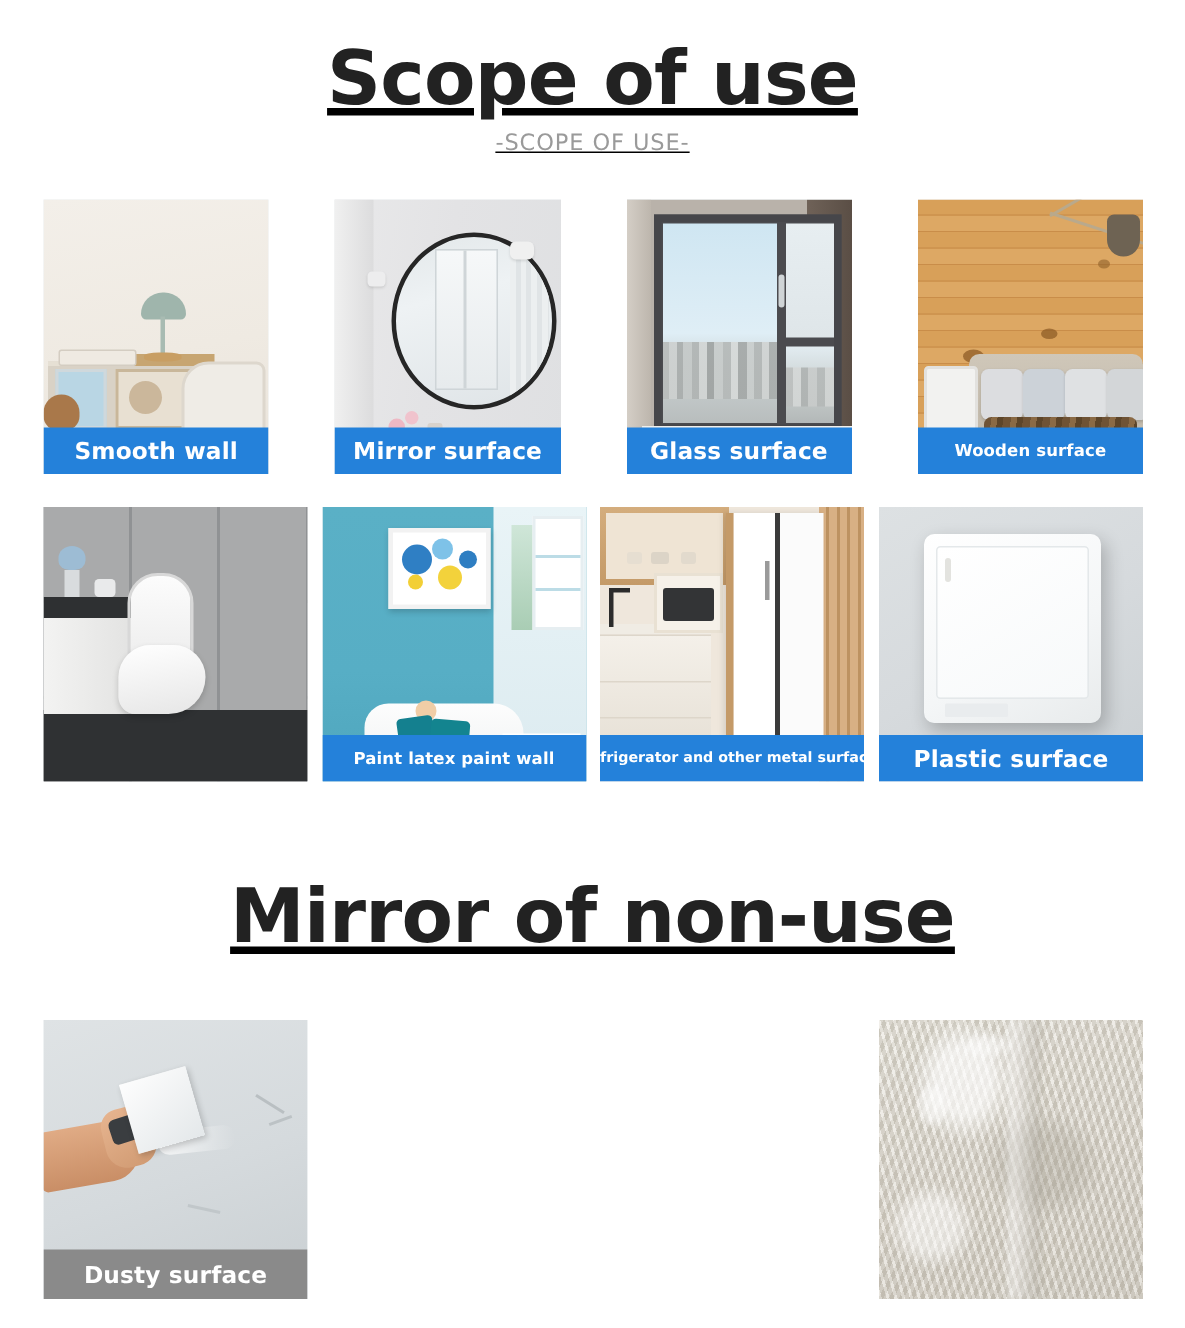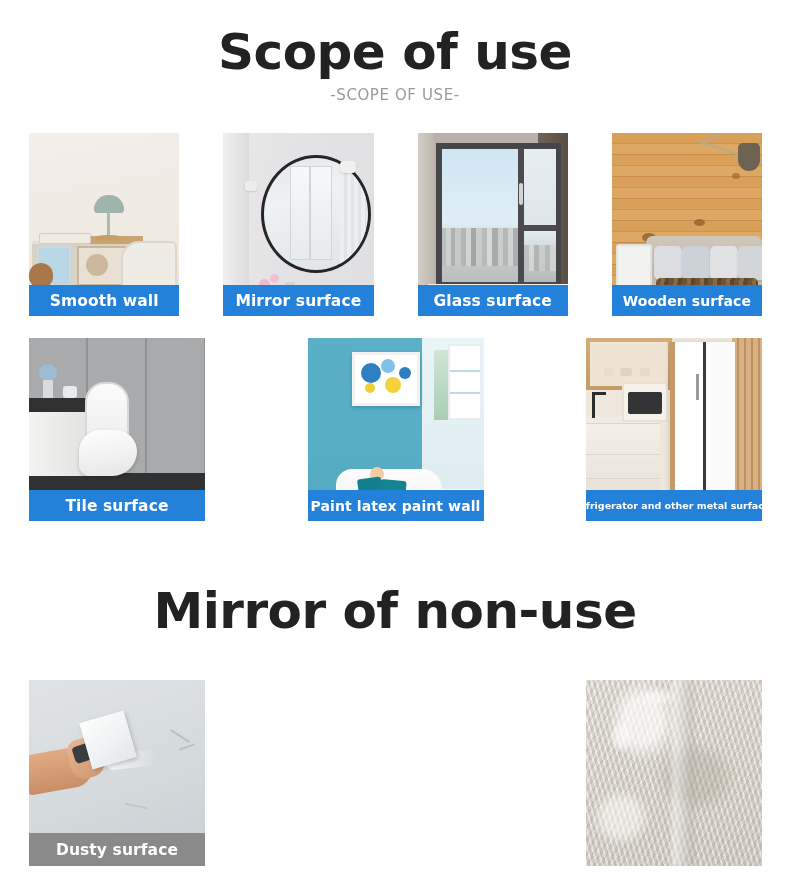--- a/index.html
+++ b/index.html
@@ -12,20 +12,21 @@
     height: 885px;
     position: relative;
     font-family: "DejaVu Sans", "Liberation Sans", sans-serif;
     overflow: hidden;
   }
 
   
   .section-head {
     width: 100%;
     text-align: center;
+    text-decoration: underline;
   }
   .section-title {
     font-size: 50px;
     font-weight: bold;
     color: #222222;
     letter-spacing: -0.5px;
     line-height: 1.06;
     margin: 0;
   }
   .section-subtitle {
@@ -80,21 +81,21 @@
     font-size: 15.5px;
     letter-spacing: 0.1px;
     box-sizing: border-box;
     padding: 0 4px;
     white-space: nowrap;
   }
   #row-3 .card-label {
     background: #8a8a8a;
     height: 33px;
   }
-  .card-label.small  { font-size: 14px; }
+  .card-label.small  { font-size: 11px; }
   .card-label.tiny   { font-size: 9.5px; letter-spacing: 0; }
 
   
 
   
   .ph-smooth { background: linear-gradient(170deg,#f3efe9 0%,#efeae2 55%,#e9e3da 100%); }
   .ph-smooth .lamp-shade {
     position:absolute; left:65px; top:62px; width:30px; height:18px;
     background:#9fb5ac; border-radius:16px 16px 4px 4px;
   }
@@ -598,21 +599,20 @@
   <div class="card">
     <div class="card-photo ph-tile">
       <div class="plant"></div>
         <div class="plant-pot"></div>
       <div class="counter"></div>
         <div class="cabinet"></div>
         <div class="soap"></div>
       <div class="toilet-tank"></div>
         <div class="toilet-bowl"></div>
     </div>
-    <div class="card-label">Tile surface</div>
   </div>
 
   <div class="card">
     <div class="card-photo ph-paint">
       <div class="window-wall"></div>
         <div class="win-green"></div>
         <div class="shelf-unit"></div>
       <div class="art">
           <i class="b1"></i>
           <i class="b2"></i>
@@ -640,20 +640,30 @@
         <div class="drawers"></div>
       <div class="faucet"></div>
         <div class="oven"></div>
       <div class="slats"></div>
         <div class="fridge"></div>
         <div class="fridge-handle"></div>
     </div>
     <div class="card-label tiny">Refrigerator and other metal surfaces</div>
   </div>
 
+  <div class="card">
+    <div class="card-photo ph-plastic">
+      <div class="switch-plate">
+        <div class="switch-key"></div>
+        <div class="indicator"></div>
+        <div class="brand"></div>
+      </div>
+    </div>
+    <div class="card-label">Plastic surface</div>
+  </div>
 
 </div>
 
 <div class="section-head" id="head-nonuse">
   <div class="section-title">Mirror of non-use</div>
 </div>
 
 <div class="row" id="row-3">
 
   <div class="card">

